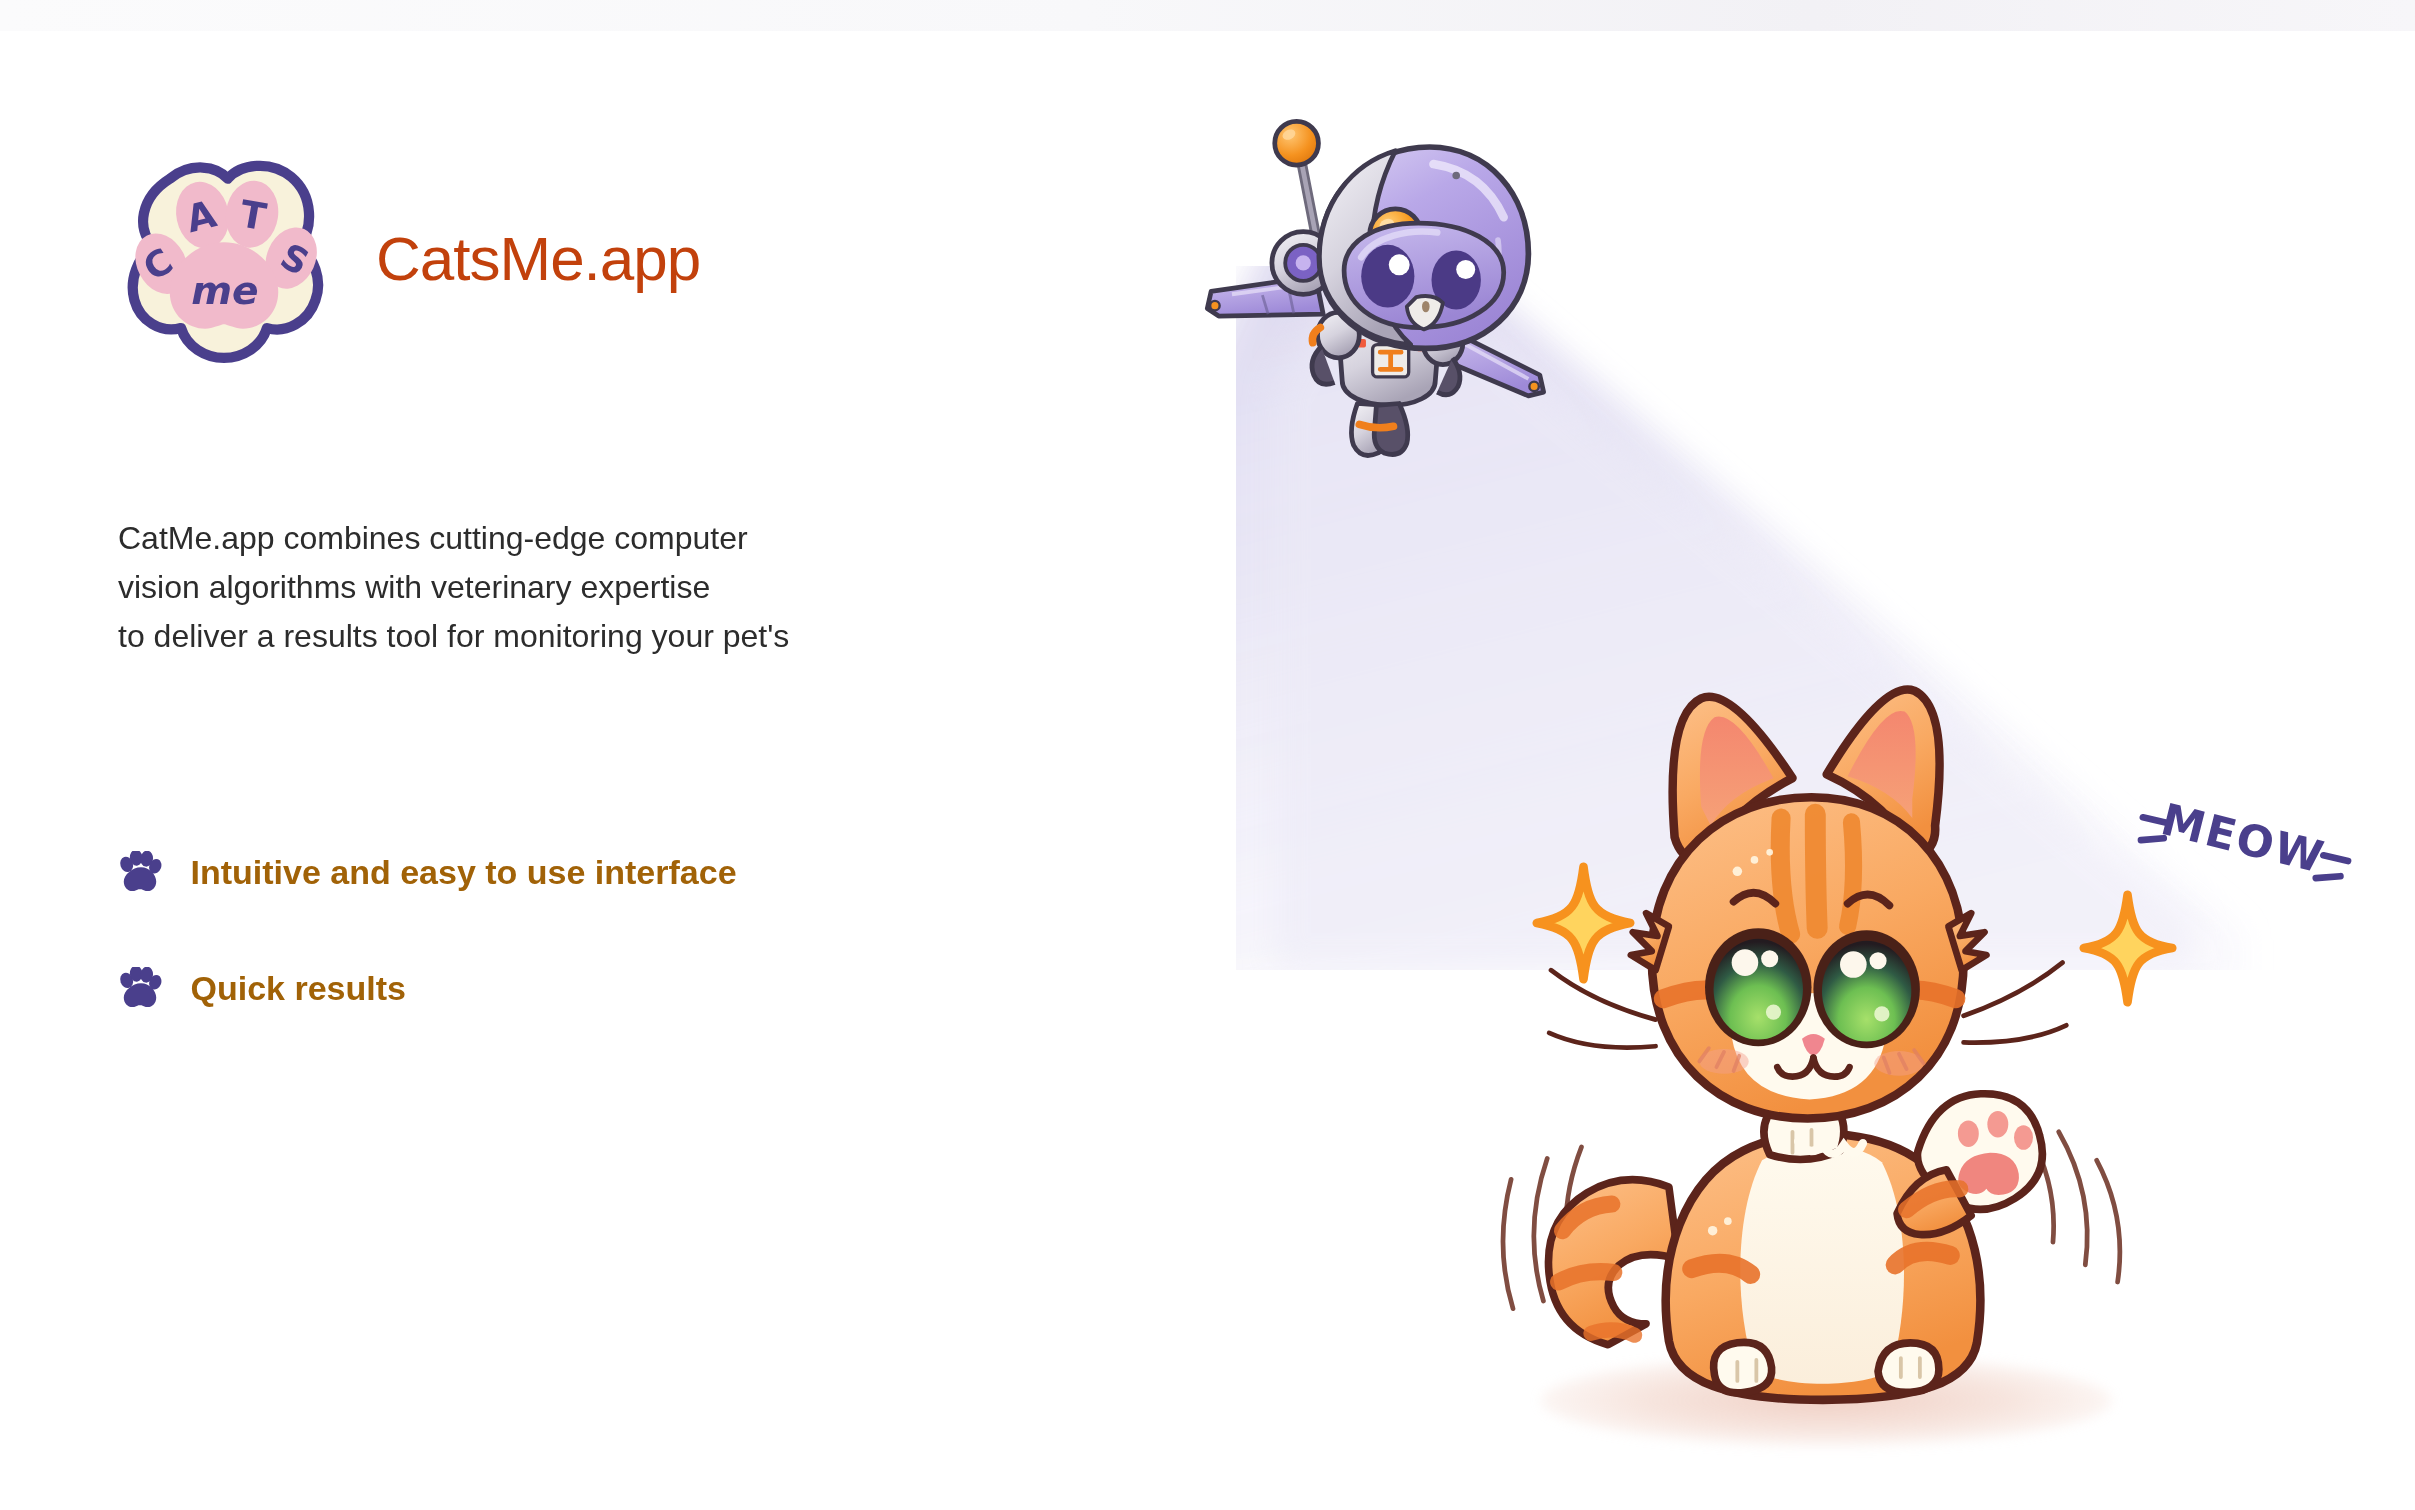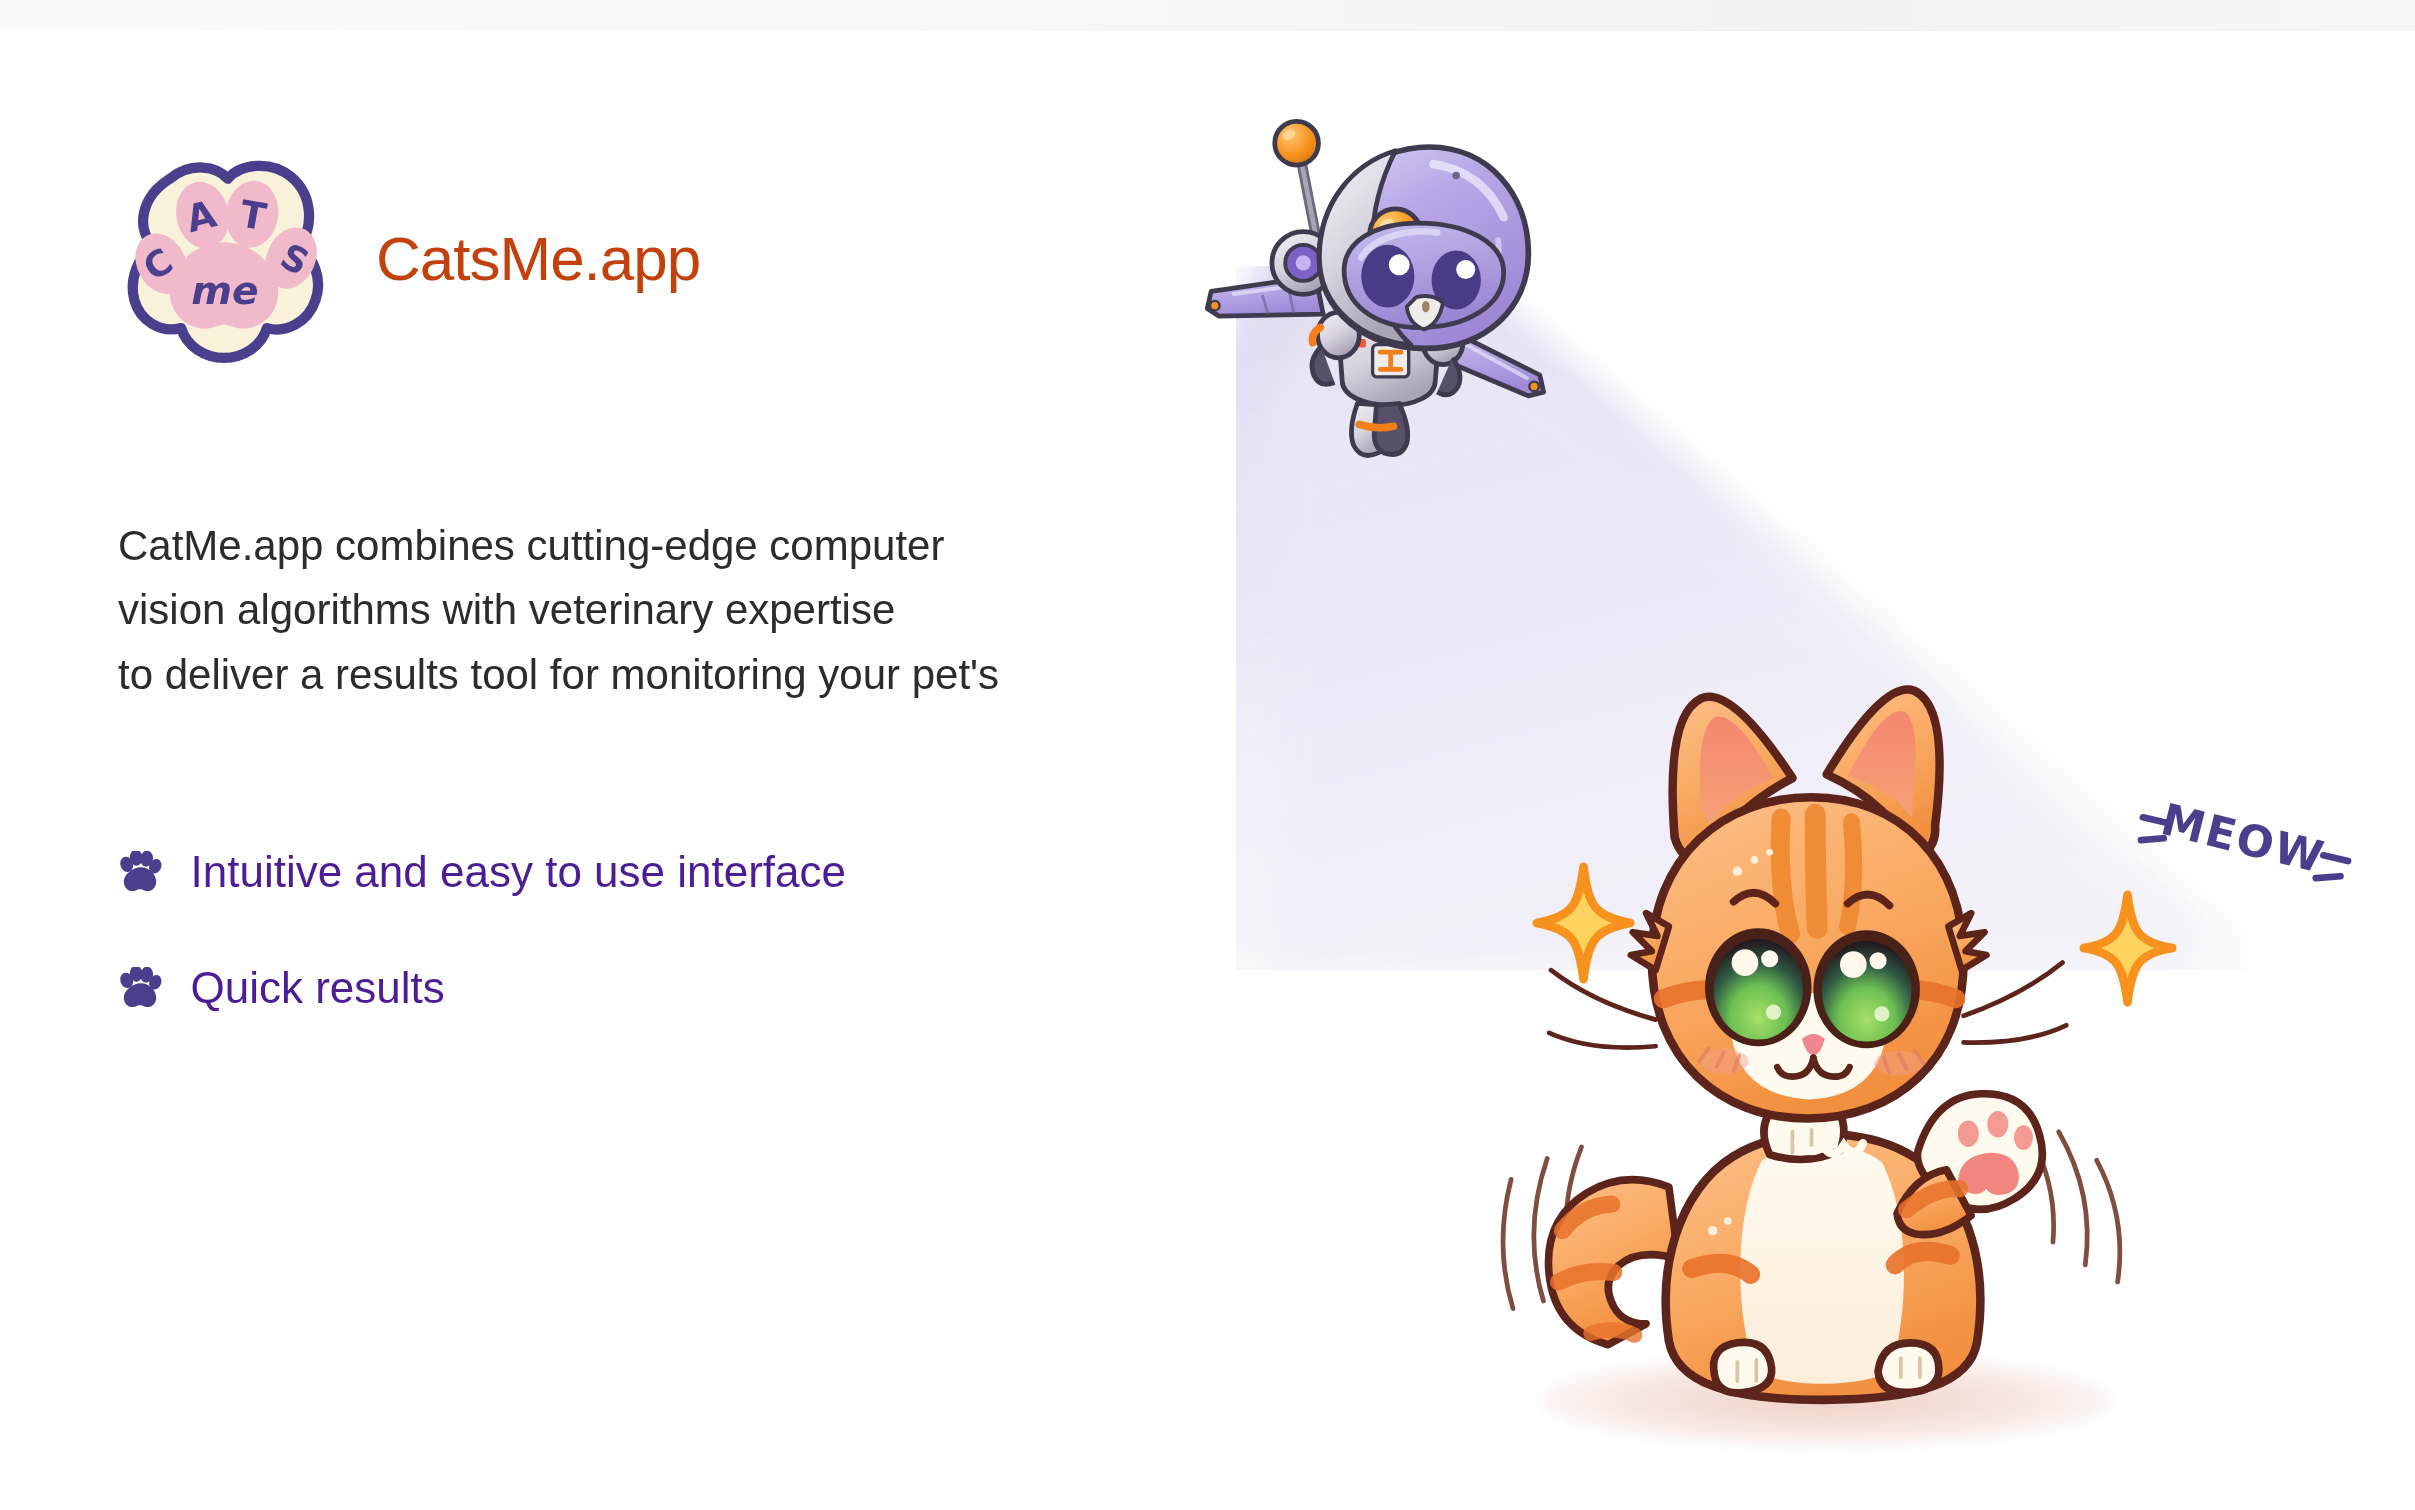--- a/index.html
+++ b/index.html
@@ -29,28 +29,28 @@
 
   .brand-row{position:absolute;left:112px;top:147px;display:flex;align-items:center;gap:40px;}
   .logo-mark{width:224px;height:224px;flex:0 0 224px;}
   .brand-title{
     font-size:62px;letter-spacing:-1px;color:#c2410c;font-weight:400;
     line-height:1;white-space:nowrap;
   }
 
   .body-copy{
     position:absolute;left:118px;top:514px;width:1103px;
-    font-size:42px;line-height:1.53;color:#2c2c2c;font-weight:300;
+    font-size:32px;line-height:1.53;color:#2c2c2c;font-weight:300;
   }
   .body-copy .ln{display:block;white-space:nowrap;}
 
   .feature-list{position:absolute;left:118px;top:837px;width:1008px;}
   .feature-item{display:flex;align-items:center;gap:28.5px;height:70px;margin-bottom:46px;}
   .paw-bullet{width:44px;height:42px;flex:0 0 44px;}
-  .feature-label{font-size:44px;color:#4c1d95;font-weight:400;line-height:1;white-space:nowrap;}
+  .feature-label{font-size:34px;color:#a16207;font-weight:700;line-height:1;white-space:nowrap;}
 
   
   .robot{position:absolute;left:1194px;top:90px;width:380px;height:380px;}
   .cat{position:absolute;left:1488px;top:685px;width:647px;height:732px;}
   .meow{
     position:absolute;left:2135px;top:785px;width:219px;height:114px;
   }
   .ground-shadow{
     position:absolute;left:1541px;top:1355px;width:571px;height:91px;
     border-radius:50%;

